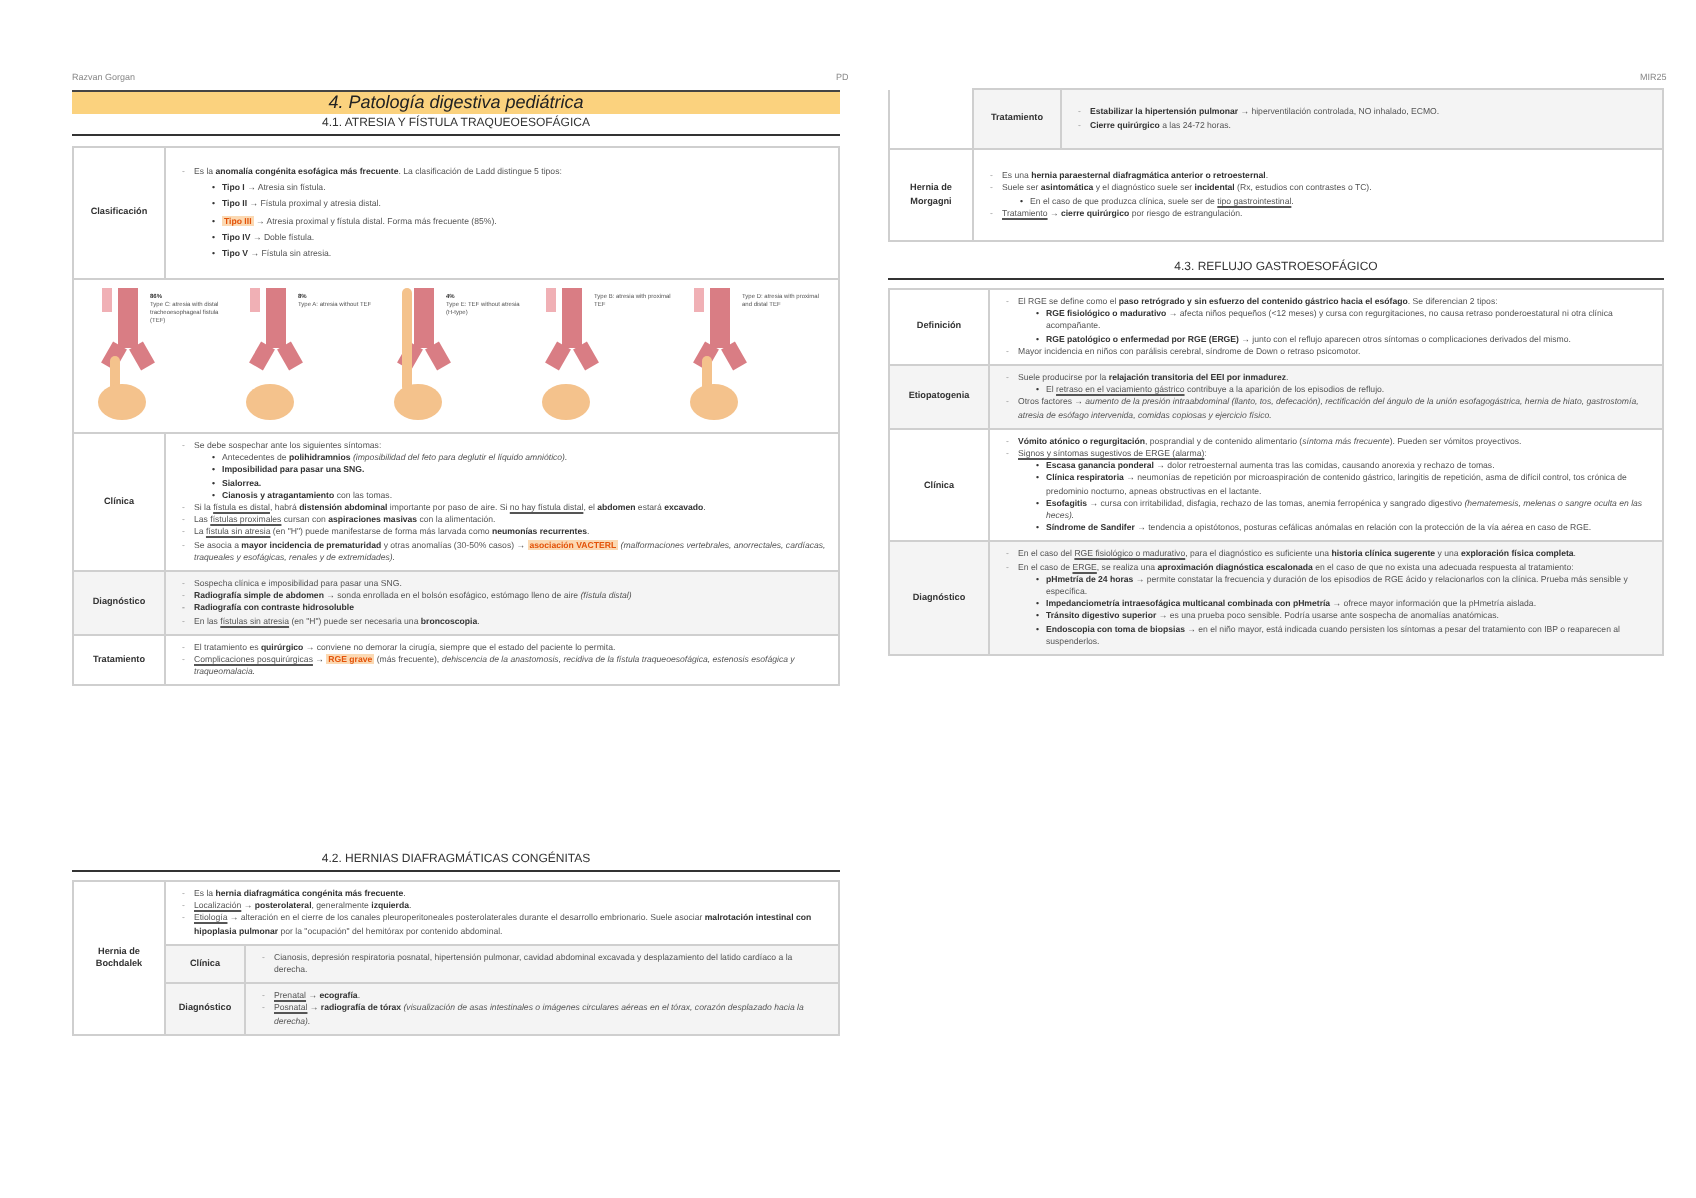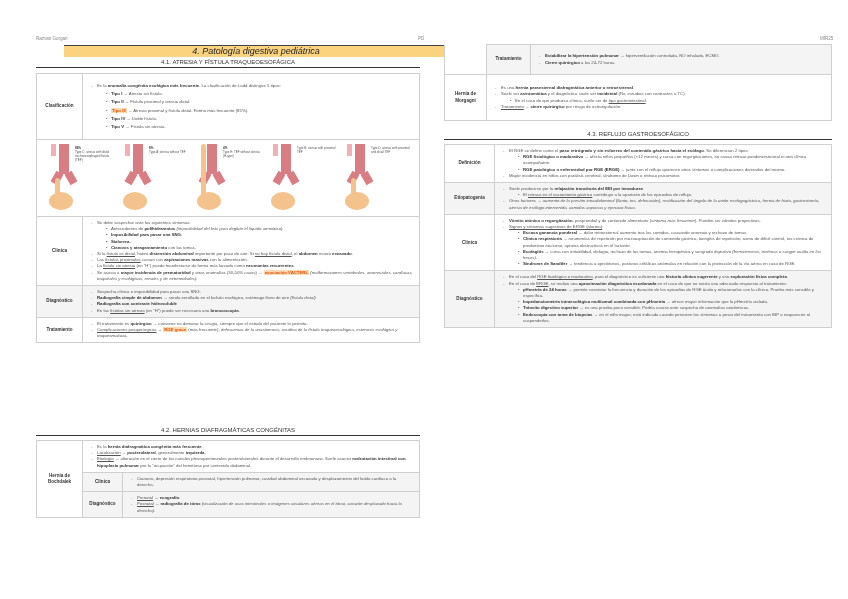--- a/index.html
+++ b/index.html
@@ -8,21 +8,21 @@
 
   .page { position: absolute; top: 0; width: 424px; height: 599px; }
   .page-left { left: 0; }
   .page-right { left: 424px; }
 
   .hdr-l { position: absolute; top: 36px; font-size: 4.5px; color: #888; }
 
   .title-bar {
     position: absolute; left: 36px; width: 384px; top: 45px; height: 12px;
     background: #fbd27e; border-top: 1.5px solid #444;
-    text-align: center; font-style: italic; font-size: 9px; color: #222; line-height: 10px; margin-left: 28px;
+    text-align: center; font-style: italic; font-size: 9px; color: #222; line-height: 10px;
   }
   .sec-title {
     position: absolute; text-align: center; font-size: 6px; color: #333;
     border-bottom: 1.5px solid #333; line-height: 9px; height: 10px;
   }
 
   table.tbl { position: absolute; border-collapse: collapse; font-size: 4.3px; line-height: 6.2px; color: #555; }
   table.tbl td { border: 1px solid #cfcfcf; vertical-align: middle; }
   td.lab { text-align: center; font-weight: bold; color: #333; font-size: 4.6px; padding: 2px; }
   td.body { padding: 3px 6px 3px 8px; }

